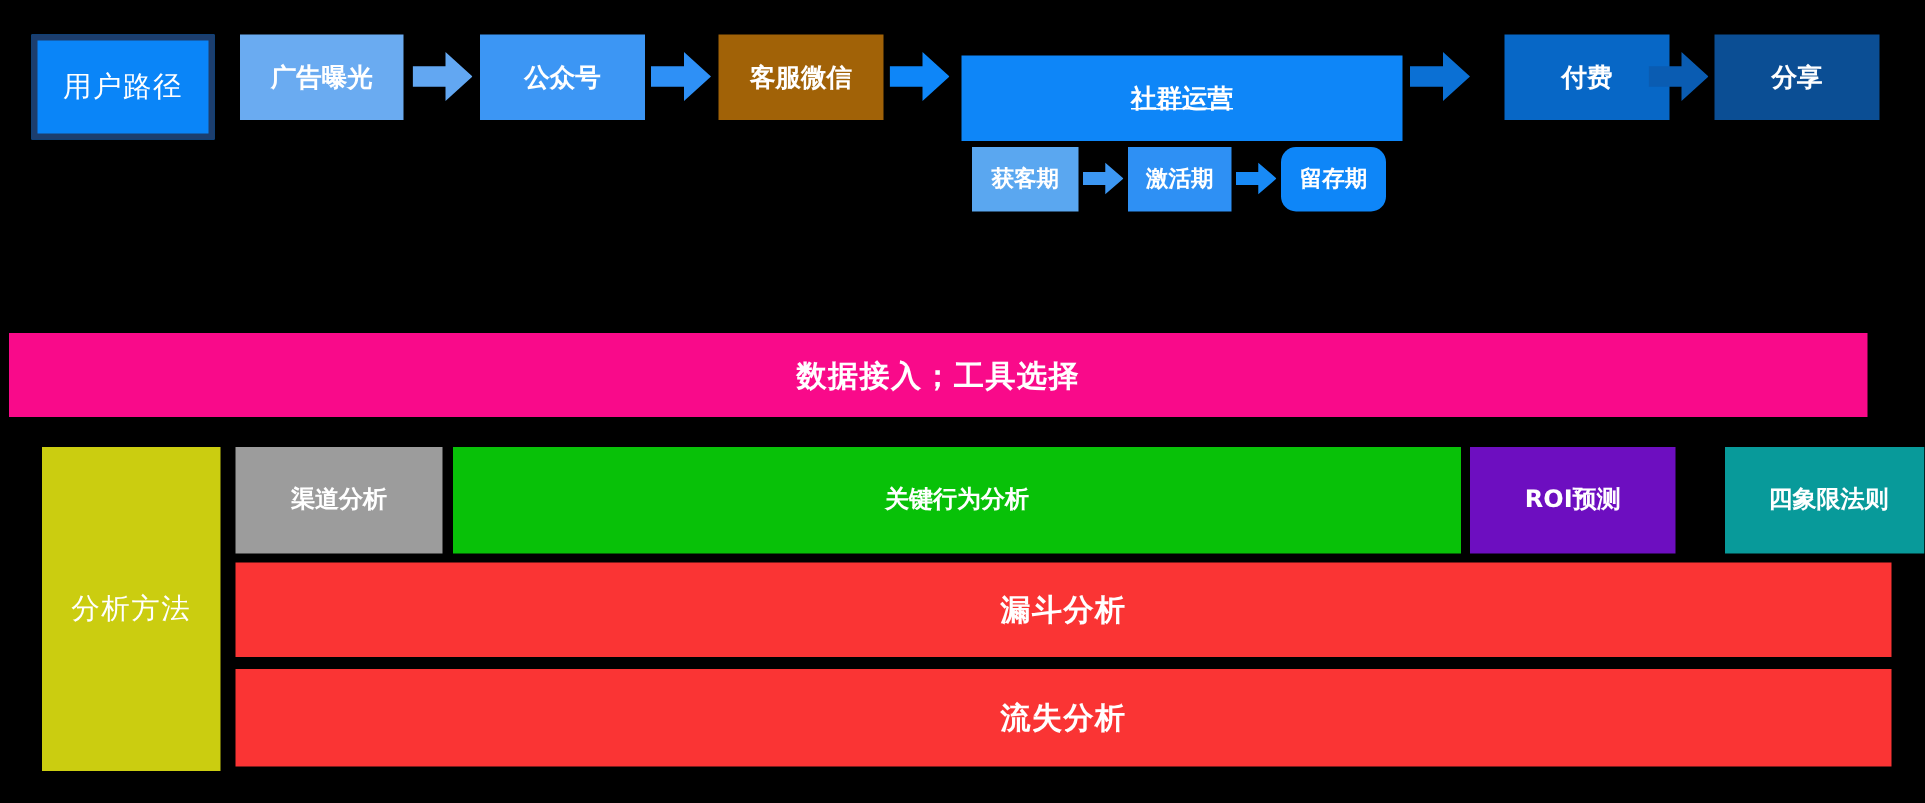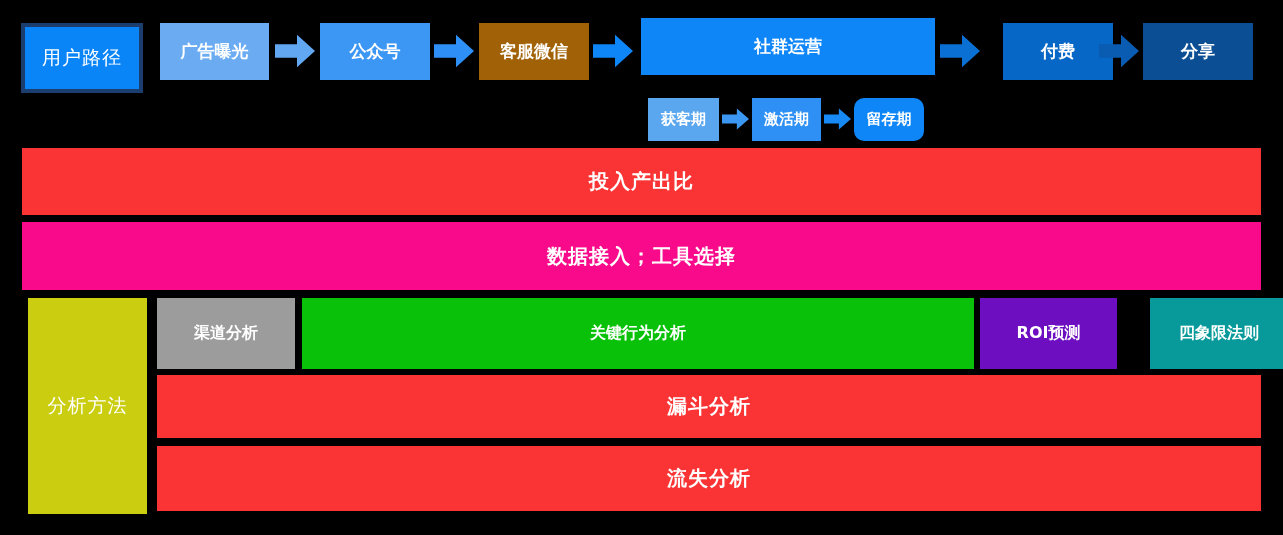--- a/index.html
+++ b/index.html
@@ -35,39 +35,39 @@
     clip-path: polygon(0 30%, 55% 30%, 55% 2%, 100% 50%, 55% 98%, 55% 70%, 0 70%);
   }
   .arrow-lg { width: 40px; height: 34px; top: 34px; }
   .arrow-sm { width: 27px; height: 22px; top: 108px; }
 
   
   .user-path-legend { left: 21px; top: 23px; width: 122px; height: 70px; border: 4px solid #4c1d95; }
   .step-1 { left: 160px;  top: 23px; width: 109px; height: 57px; }
   .step-2 { left: 320px;  top: 23px; width: 110px; height: 57px; }
   .step-3 { left: 479px;  top: 23px; width: 110px; height: 57px; }
-  .step-4 { left: 641px;  top: 18px; width: 294px; height: 57px; }
+  .step-4 { left: 641px;  top: 37px; width: 294px; height: 57px; text-decoration: underline; }
   .step-5 { left: 987px;  top: 23px; width: 110px; height: 57px; }
   .step-6 { left: 1143px; top: 23px; width: 110px; height: 57px; }
   .arr-1 { left: 275px; }
   .arr-2 { left: 434px; }
   .arr-3 { left: 593px; }
   .arr-4 { left: 940px; }
   .arr-5 { left: 1099px; }
 
   
   .phase-1 { left: 648px; top: 98px; width: 71px; height: 43px; }
   .phase-2 { left: 752px; top: 98px; width: 69px; height: 43px; }
   .phase-3 { left: 854px; top: 98px; width: 70px; height: 43px; }
   .parr-1 { left: 722px; }
   .parr-2 { left: 824px; }
 
   
   .bar-roi  { left: 22px; top: 148px; width: 1239px; height: 67px; }
-  .bar-data { left: 22px; top: 222px; width: 1239px; height: 68px; }
+  .bar-data { left: 6px; top: 222px; width: 1239px; height: 56px; }
 
   
   .legend-methods { left: 28px;   top: 298px; width: 119px; height: 216px; }
   .cell-channel   { left: 157px;  top: 298px; width: 138px; height: 71px; }
   .cell-behavior  { left: 302px;  top: 298px; width: 672px; height: 71px; }
   .cell-roi       { left: 980px;  top: 298px; width: 137px; height: 71px; }
   .cell-quadrant  { left: 1123px; top: 298px; width: 138px; height: 71px; margin-left: 27px; }
   .bar-funnel     { left: 157px;  top: 375px; width: 1104px; height: 63px; }
   .bar-churn      { left: 157px;  top: 446px; width: 1104px; height: 65px; }
 </style>
@@ -96,21 +96,20 @@
   <div class="box step step-6" style="background-color: rgb(11, 78, 148);">分享</div>
 
   <div class="box phase phase-1" style="background-color: rgb(90, 167, 240);">获客期</div>
   <div class="arrow arrow-sm parr-1" style="background-color: rgb(60, 151, 243);"></div>
 
   <div class="box phase phase-2" style="background-color: rgb(46, 144, 244);">激活期</div>
   <div class="arrow arrow-sm parr-2" style="background-color: rgb(24, 138, 246);"></div>
 
   <div class="box phase phase-3" style="background-color: rgb(14, 134, 248); border-radius: 10px;">留存期</div>
 
-  <div class="box bar bar-roi" style="background-color: rgb(250, 52, 52);">投入产出比</div>
 
   <div class="box bar bar-data" style="background-color: rgb(249, 10, 138);">数据接入；工具选择</div>
 
   <div class="box legend legend-methods" style="background-color: rgb(203, 205, 16);">分析方法</div>
 
   <div class="box cell cell-channel" style="background-color: rgb(156, 156, 156);">渠道分析</div>
 
   <div class="box cell cell-behavior" style="background-color: rgb(8, 193, 8);">关键行为分析</div>
 
   <div class="box cell cell-roi" style="background-color: rgb(109, 14, 192);">ROI预测</div>

